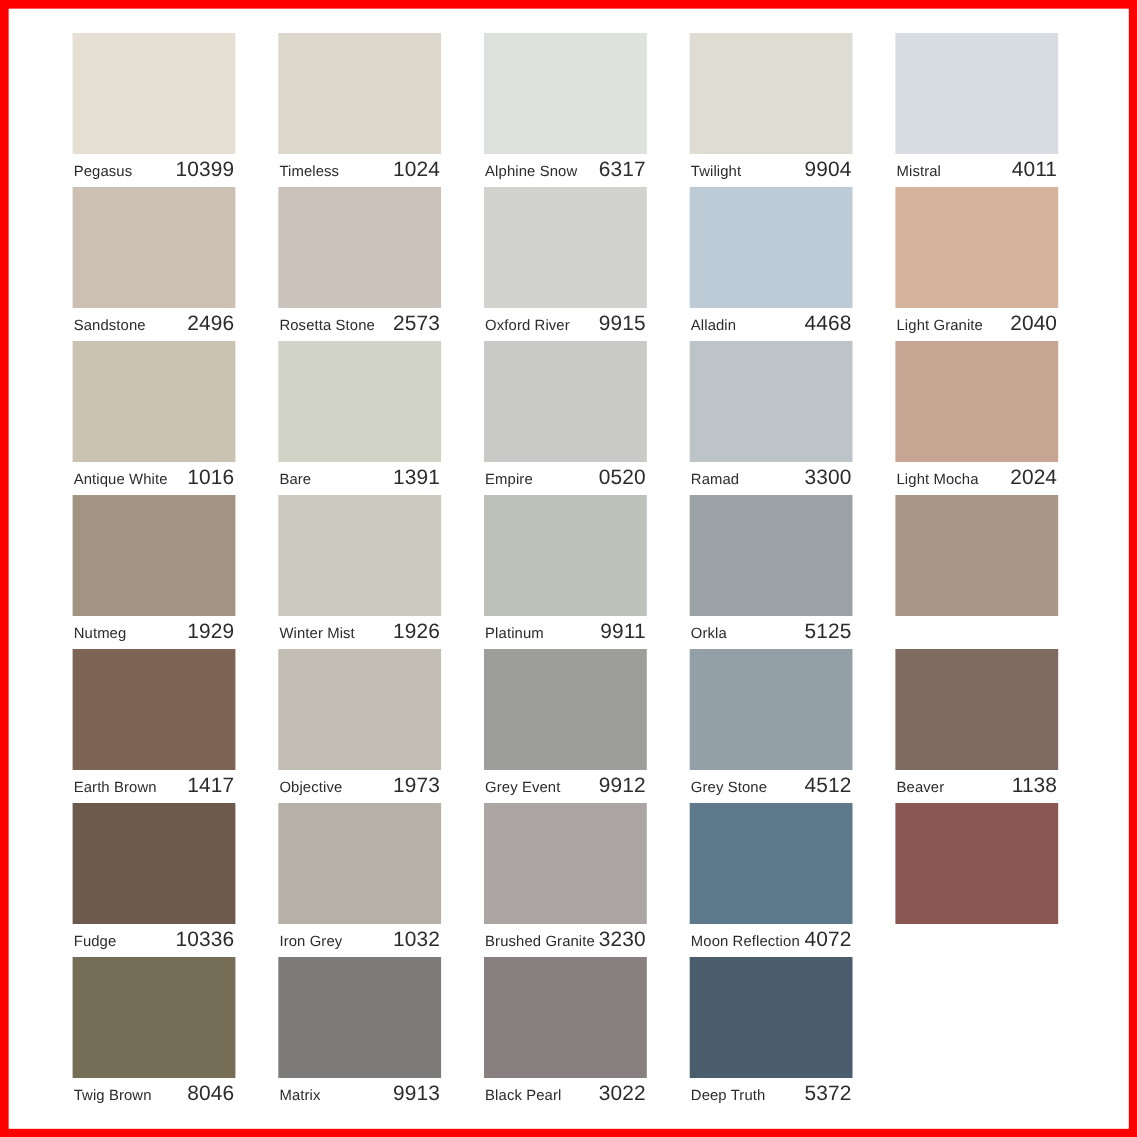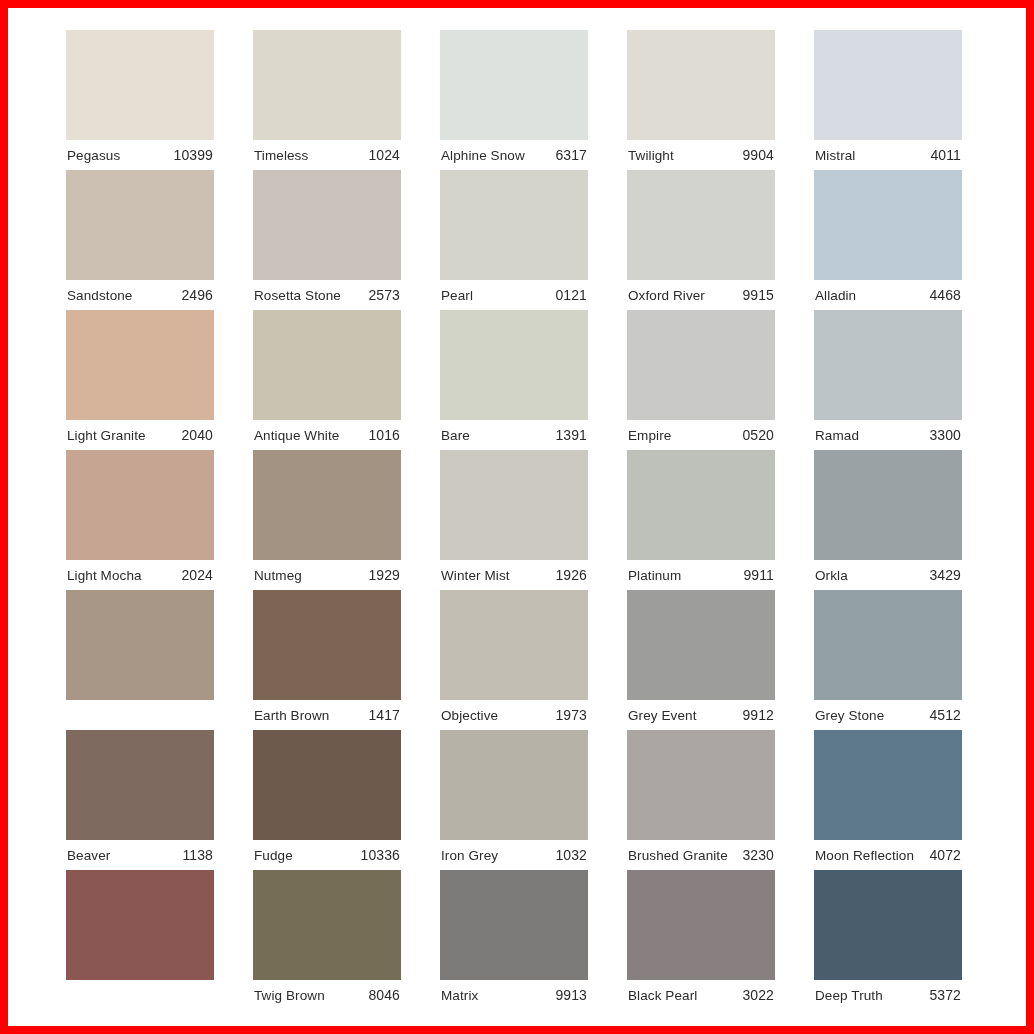--- a/index.html
+++ b/index.html
@@ -58,21 +58,21 @@
     padding: 0 1px;
     box-sizing: border-box;
   }
   .swatch-name {
     font-size: 13.5px;
     color: #2b2b2b;
     letter-spacing: 0.1px;
     white-space: nowrap;
   }
   .swatch-code {
-    font-size: 14px;
+    font-size: 19px;
     color: #2b2b2b;
     letter-spacing: 0.1px;
     white-space: nowrap;
   }
 </style>
 </head>
 <body>
 
 <div id="swatch-page" style="border-color: rgb(255, 0, 0);">
   <div id="swatch-inner" style="background: rgb(255, 255, 255);">
@@ -120,27 +120,20 @@
           </div>
         </div>
         <div class="swatch-cell">
           <div class="swatch-color" style="background-color: rgb(204, 194, 188);"></div>
           <div class="swatch-caption">
             <span class="swatch-name">Rosetta Stone</span>
             <span class="swatch-code">2573</span>
           </div>
         </div>
         <div class="swatch-cell">
-          <div class="swatch-color" style="background-color: rgb(212, 212, 202);"></div>
-          <div class="swatch-caption">
-            <span class="swatch-name">Pearl</span>
-            <span class="swatch-code">0121</span>
-          </div>
-        </div>
-        <div class="swatch-cell">
           <div class="swatch-color" style="background-color: rgb(210, 211, 206);"></div>
           <div class="swatch-caption">
             <span class="swatch-name">Oxford River</span>
             <span class="swatch-code">9915</span>
           </div>
         </div>
         <div class="swatch-cell">
           <div class="swatch-color" style="background-color: rgb(188, 203, 214);"></div>
           <div class="swatch-caption">
             <span class="swatch-name">Alladin</span>
@@ -207,21 +200,21 @@
           <div class="swatch-color" style="background-color: rgb(190, 192, 186);"></div>
           <div class="swatch-caption">
             <span class="swatch-name">Platinum</span>
             <span class="swatch-code">9911</span>
           </div>
         </div>
         <div class="swatch-cell">
           <div class="swatch-color" style="background-color: rgb(154, 162, 166);"></div>
           <div class="swatch-caption">
             <span class="swatch-name">Orkla</span>
-            <span class="swatch-code">3429</span>
+            <span class="swatch-code">5125</span>
           </div>
         </div>
         <div class="swatch-cell">
           <div class="swatch-color" style="background-color: rgb(168, 150, 135);"></div>
         </div>
         <div class="swatch-cell">
           <div class="swatch-color" style="background-color: rgb(125, 100, 84);"></div>
           <div class="swatch-caption">
             <span class="swatch-name">Earth Brown</span>
             <span class="swatch-code">1417</span>

